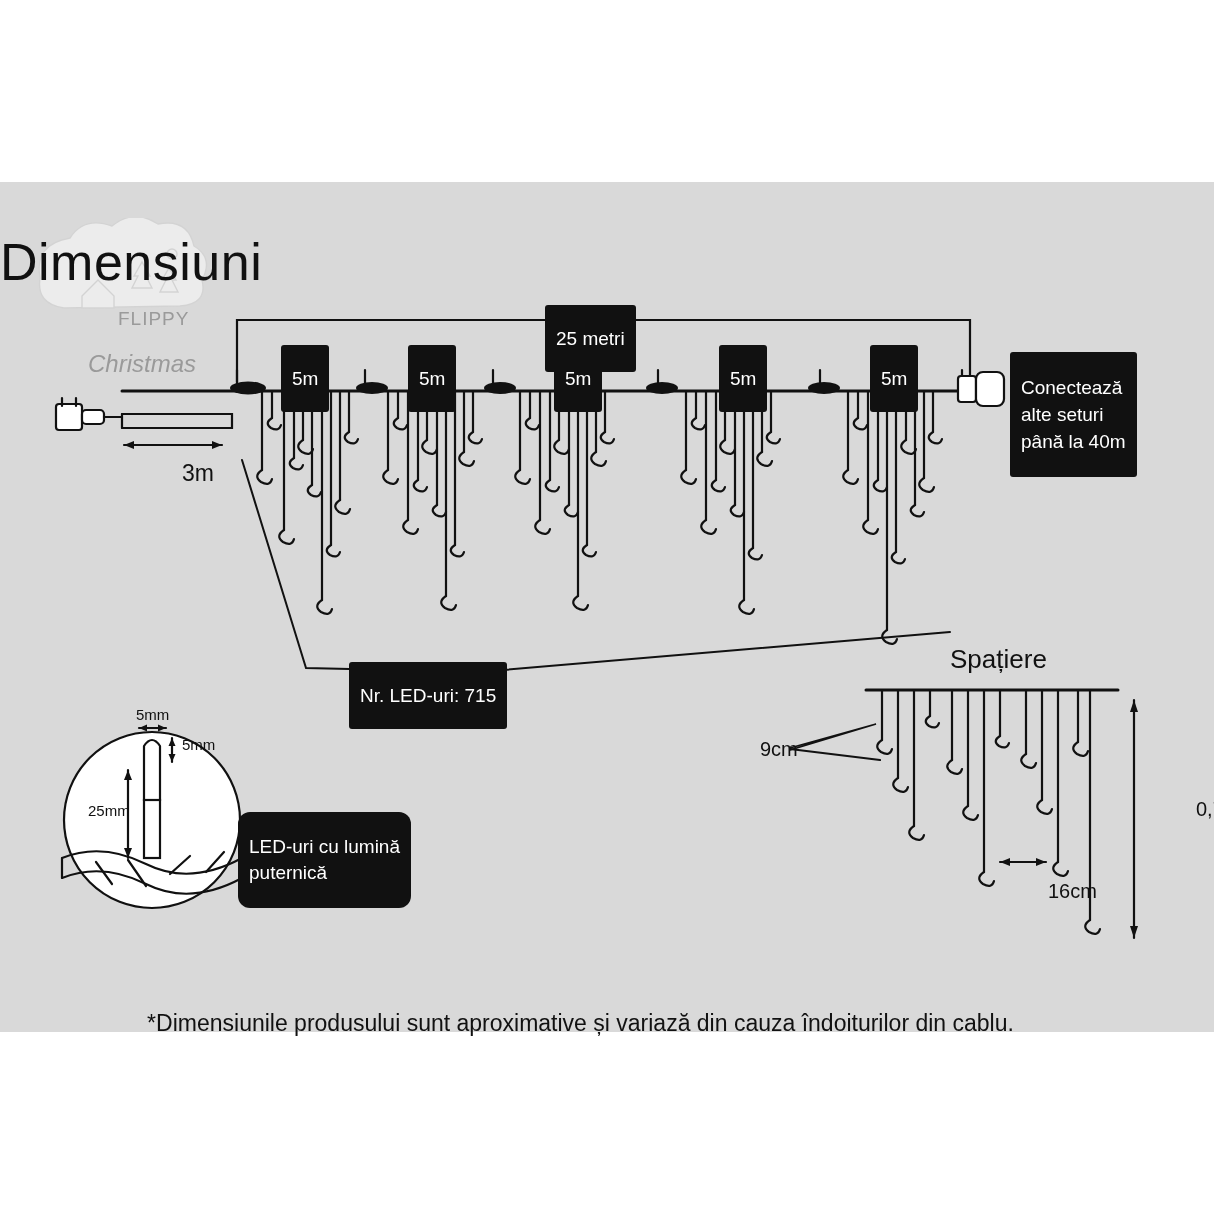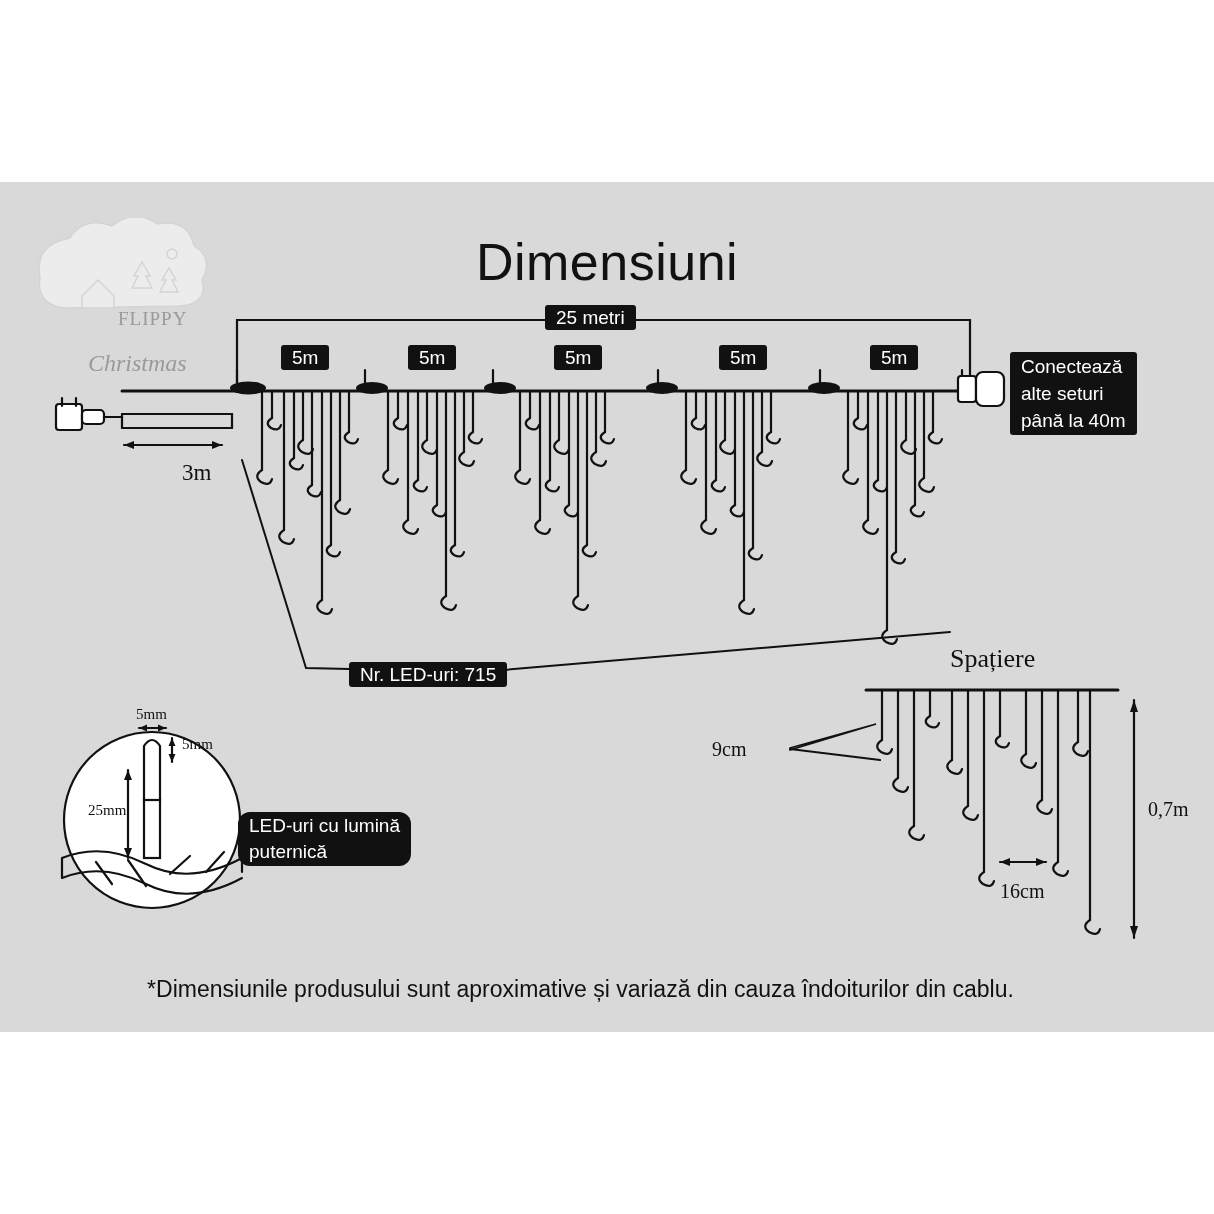--- a/index.html
+++ b/index.html
@@ -35,49 +35,49 @@
     width: 1214px;
     height: 1214px;
     pointer-events: none;
   }
   .lbl {
     position: absolute;
     background: #111111;
     color: #ffffff;
     font-size: 19px;
     line-height: 23px;
-    padding: 1px 11px;
+    padding: 22px 11px;
     border-radius: 3px;
     white-space: pre;
     font-family: "Liberation Sans", sans-serif;
   }
   .plain {
     position: absolute;
     color: #111111;
-    font-family: Liberation Serif, serif;
+    font-family: Liberation Sans, sans-serif;
     white-space: pre;
   }
   #title {
     position: absolute;
     left: 0;
     top: 232px;
     width: 1214px;
-    text-align: center;
+    text-align: left;
     font-size: 52px;
     color: #111111;
     letter-spacing: 0.5px;
   }
   #title-inner { display: inline-block; }
   .small { font-size: 15px; }
-  .med { font-size: 20px; }
+  .med { font-size: 20px; margin-left: 48px; }
   .big { font-size: 23px; }
   #footnote {
     position: absolute;
     left: 0;
-    top: 976px;
+    top: 1010px;
     width: 1161px;
     text-align: center;
     font-size: 23px;
     color: #111111;
   }
   #watermark {
     position: absolute;
     left: 22px;
     top: 218px;
     width: 238px;

